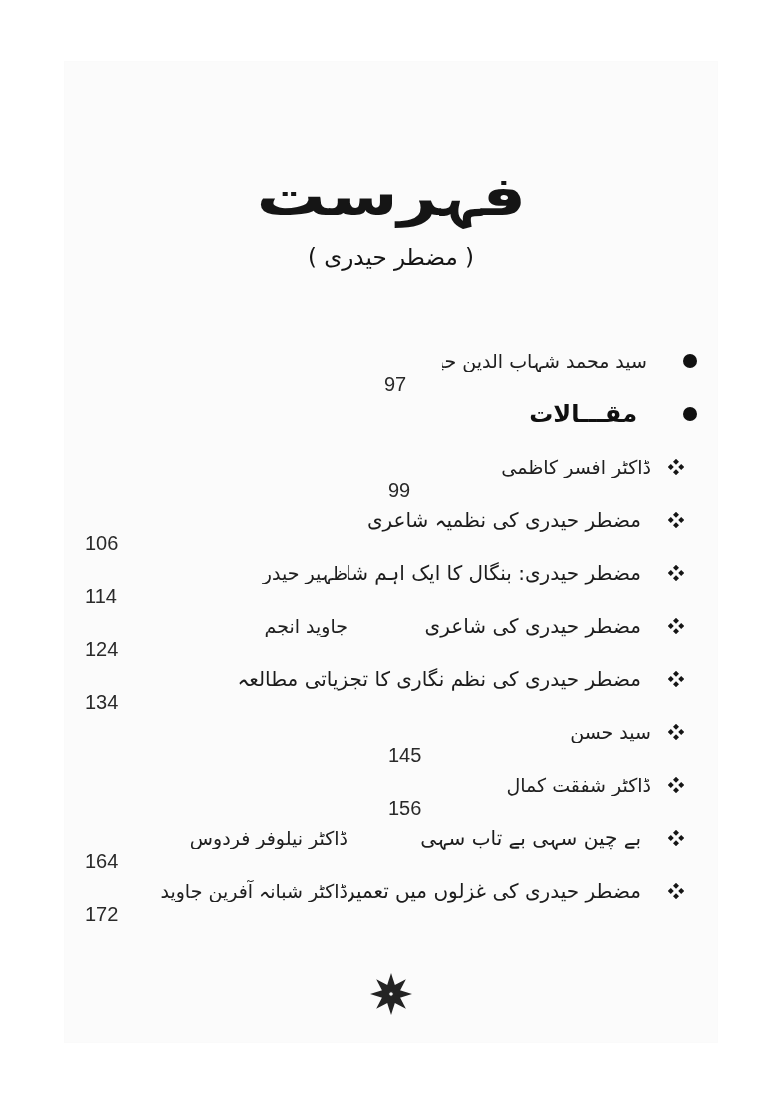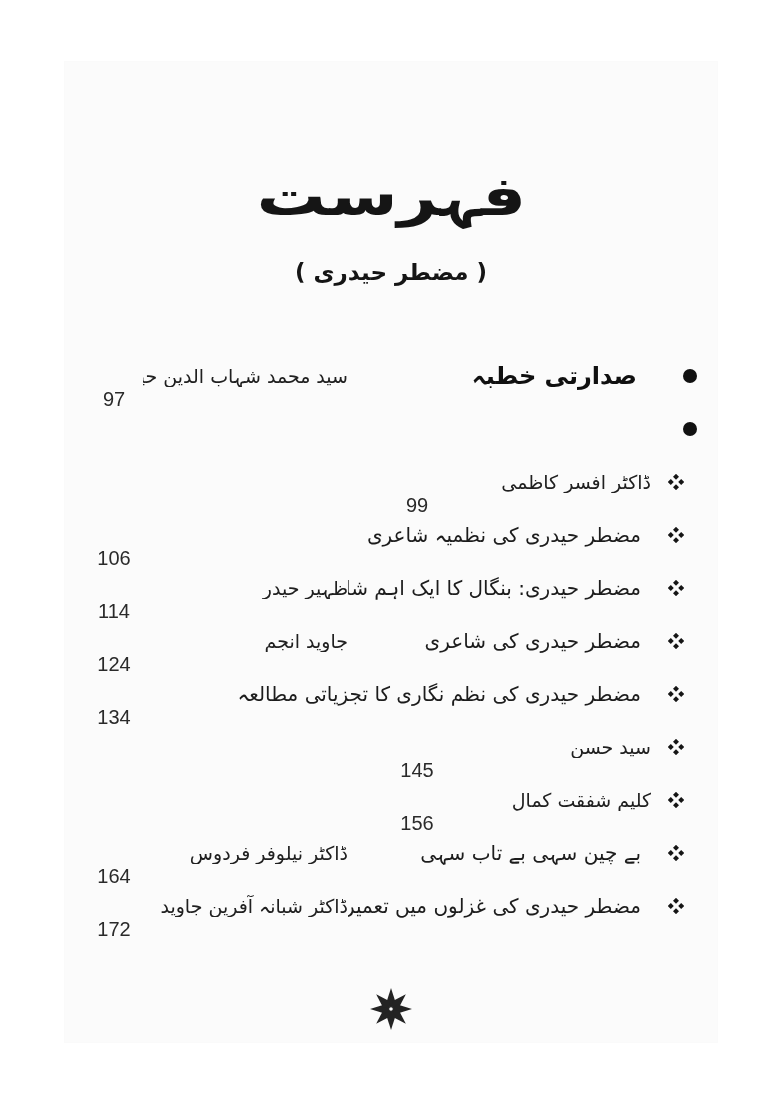--- a/index.html
+++ b/index.html
@@ -37,23 +37,23 @@
     font-size: 54px;
     line-height: 74px;
     font-weight: bold;
     color: #151515;
     transform: scaleX(1.28);
     transform-origin: center;
     direction: rtl;
     white-space: nowrap;
   }
   .subtitle {
-    margin-top: 25px;
+    margin-top: 10px;
     font-size: 23px;
-    font-weight: bold;
+    font-weight: normal;
     color: #151515;
     direction: rtl;
   }
   
   .toc {
     direction: rtl;
     margin-top: 64px;
     padding: 0 16px 0 20px;
   }
   .toc-row {
@@ -95,21 +95,21 @@
     text-align: start;
     white-space: nowrap;
     overflow: hidden;
     font-size: 19px;
     color: #202020;
   }
   .page-cell {
     flex: none;
     width: 58px;
     direction: ltr;
-    text-align: center;
+    text-align: left;
     font-family: "Liberation Sans", sans-serif;
     font-size: 20px;
     color: #2a2a2a;
     margin-top: 47px;
   }
   .ornament-wrap {
     margin-top: 54px;
     text-align: center;
   }
   .ornament-wrap svg { display: inline-block; }
@@ -123,29 +123,29 @@
     <div class="title-block">
       <div class="main-title">فہرست</div>
       <div class="subtitle">( مضطر حیدری )</div>
     </div>
 
     <div class="toc">
   <div class="toc-row section">
     <span class="bullet-cell section-bullet-cell">
       <span class="dot"></span>
     </span>
-    <span class="title-cell">صدارتی خطبہ</span>
     <span class="author-cell">سید محمد شہاب الدین حیدر</span>
     <span class="page-cell">97</span>
   </div>
 
   <div class="toc-row section">
     <span class="bullet-cell section-bullet-cell">
       <span class="dot"></span>
     </span>
+    <span class="title-cell">مقـــالات</span>
     <span class="author-cell"></span>
     <span class="page-cell"></span>
   </div>
 
   <div class="toc-row entry">
     <span class="bullet-cell entry-bullet-cell">
       <svg width="16" height="16" viewBox="0 0 16 16" aria-hidden="true">
         <g fill="#151515">
           <rect x="5.9" y="0.7" width="4.2" height="4.2" transform="rotate(45 8 2.8)"></rect>
           <rect x="0.7" y="5.9" width="4.2" height="4.2" transform="rotate(45 2.8 8)"></rect>
@@ -239,21 +239,21 @@
     <span class="bullet-cell entry-bullet-cell">
       <svg width="16" height="16" viewBox="0 0 16 16" aria-hidden="true">
         <g fill="#151515">
           <rect x="5.9" y="0.7" width="4.2" height="4.2" transform="rotate(45 8 2.8)"></rect>
           <rect x="0.7" y="5.9" width="4.2" height="4.2" transform="rotate(45 2.8 8)"></rect>
           <rect x="11.1" y="5.9" width="4.2" height="4.2" transform="rotate(45 13.2 8)"></rect>
           <rect x="5.9" y="11.1" width="4.2" height="4.2" transform="rotate(45 8 13.2)"></rect>
         </g>
       </svg>
     </span>
-    <span class="author-cell">کلیم شفقت کمال</span>
+    <span class="author-cell">ڈاکٹر شفقت کمال</span>
     <span class="page-cell">156</span>
   </div>
 
   <div class="toc-row entry">
     <span class="bullet-cell entry-bullet-cell">
       <svg width="16" height="16" viewBox="0 0 16 16" aria-hidden="true">
         <g fill="#151515">
           <rect x="5.9" y="0.7" width="4.2" height="4.2" transform="rotate(45 8 2.8)"></rect>
           <rect x="0.7" y="5.9" width="4.2" height="4.2" transform="rotate(45 2.8 8)"></rect>
           <rect x="11.1" y="5.9" width="4.2" height="4.2" transform="rotate(45 13.2 8)"></rect>

